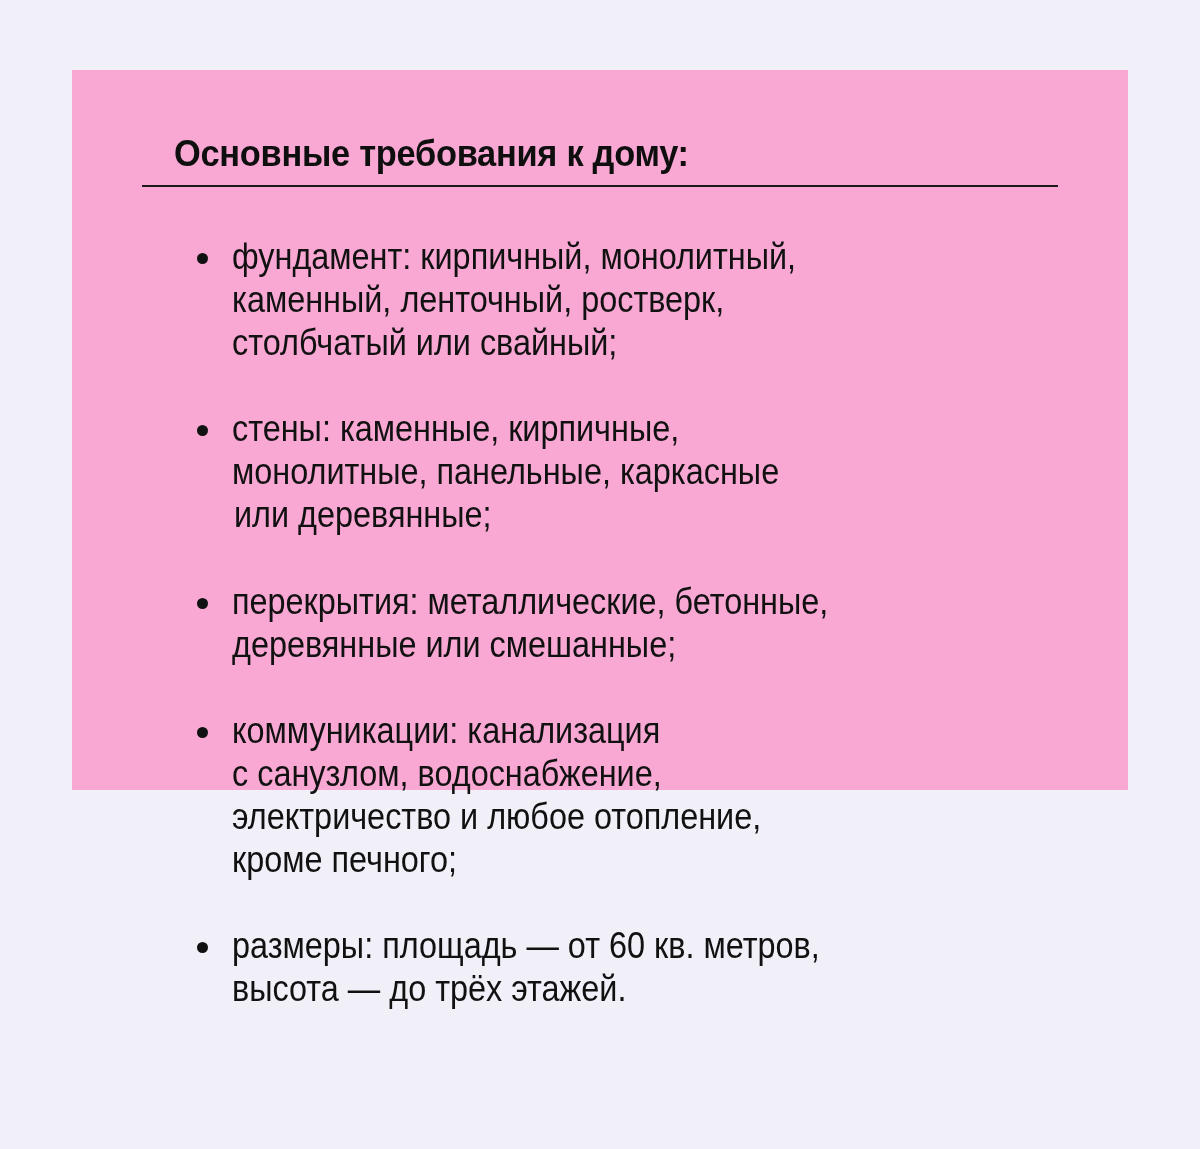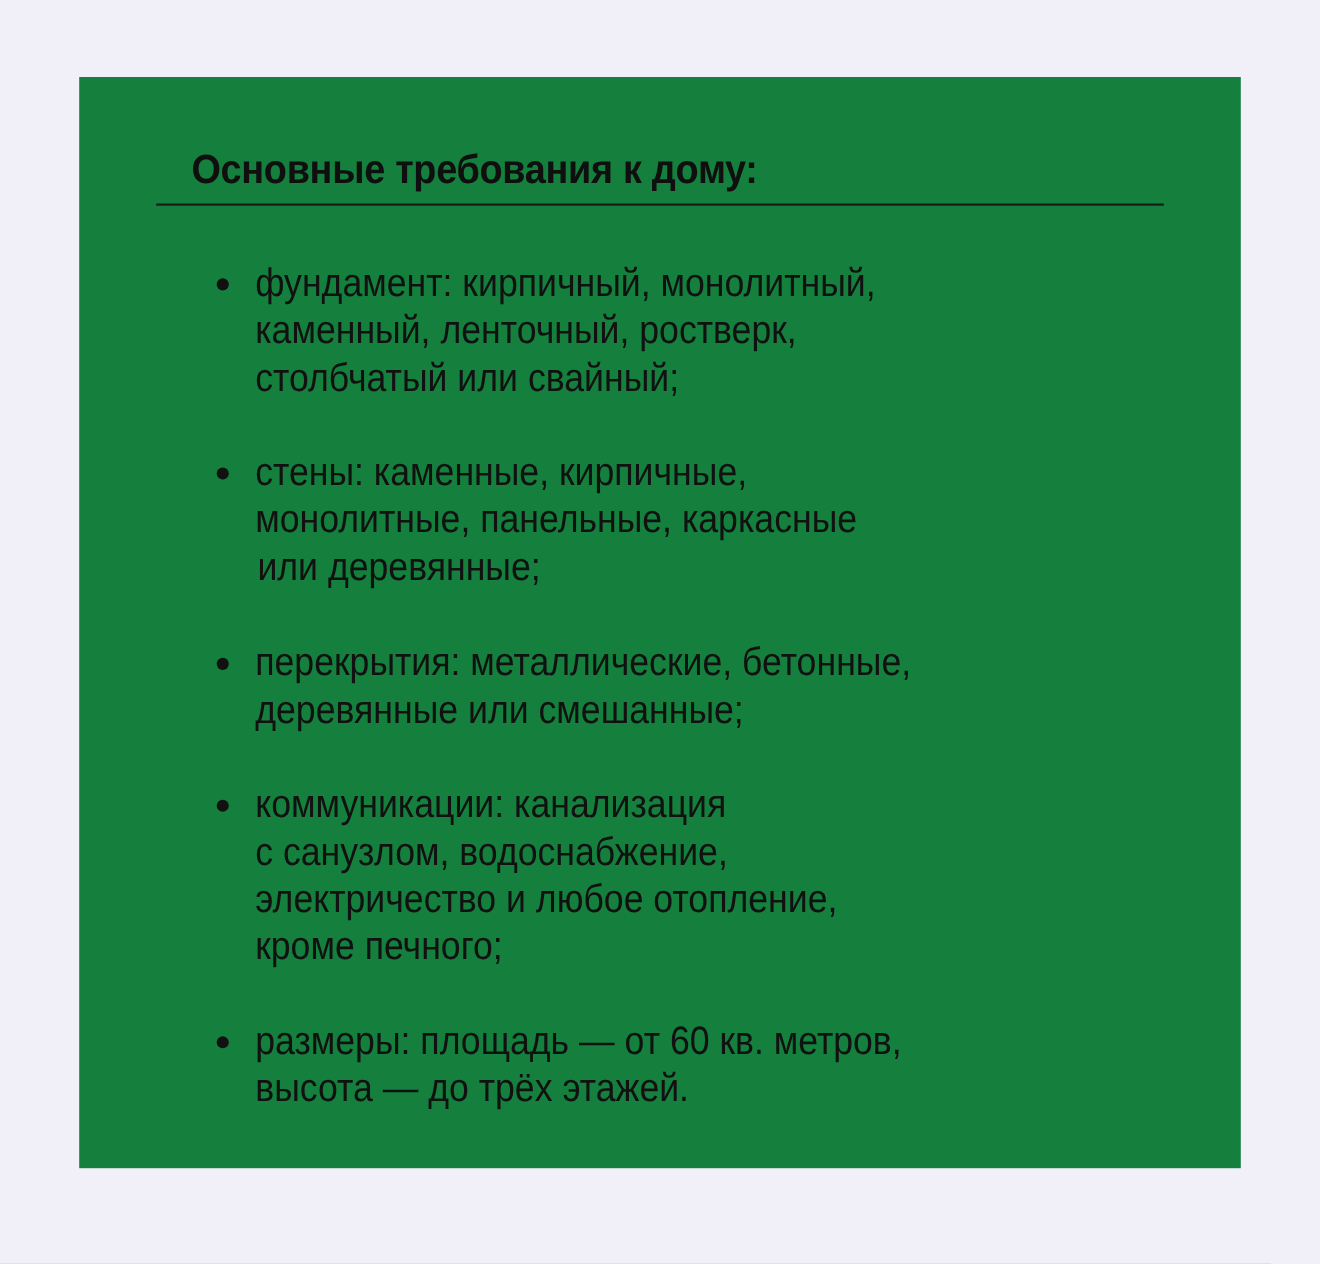--- a/index.html
+++ b/index.html
@@ -13,22 +13,22 @@
       position: relative;
       overflow: hidden;
       font-family: "Liberation Sans", sans-serif;
       color: #111111;
     }
     .card {
       position: absolute;
       left: 72px;
       top: 70px;
       width: 1056px;
-      height: 992px;
-      background: #15803d;
+      height: 720px;
+      background: #f9a8d4;
       text-align: right;
     }
     .title {
       position: absolute;
       left: 102px;
       top: 62px;
       font-size: 37px;
       font-weight: bold;
       letter-spacing: -0.3px;
       white-space: nowrap;

